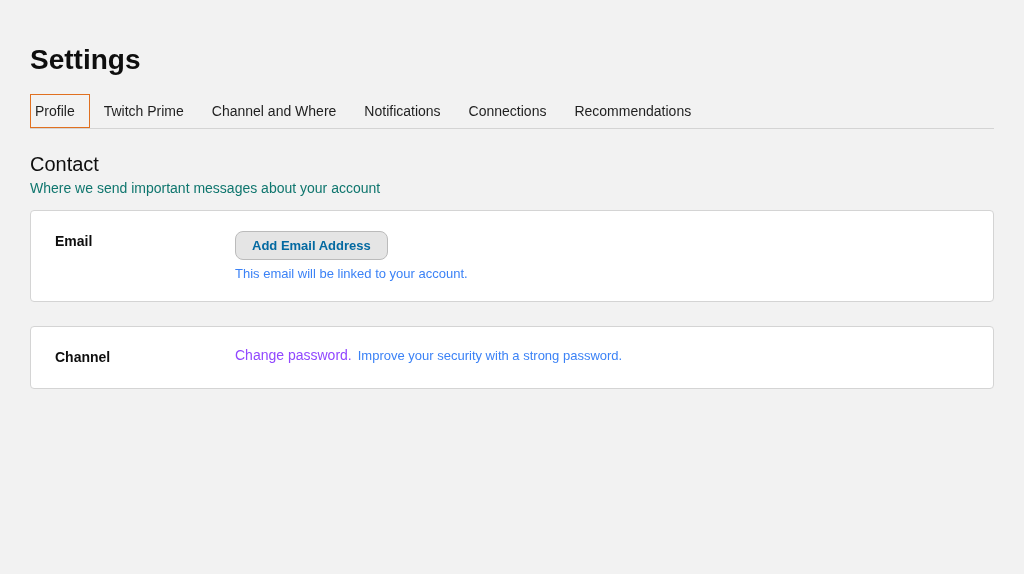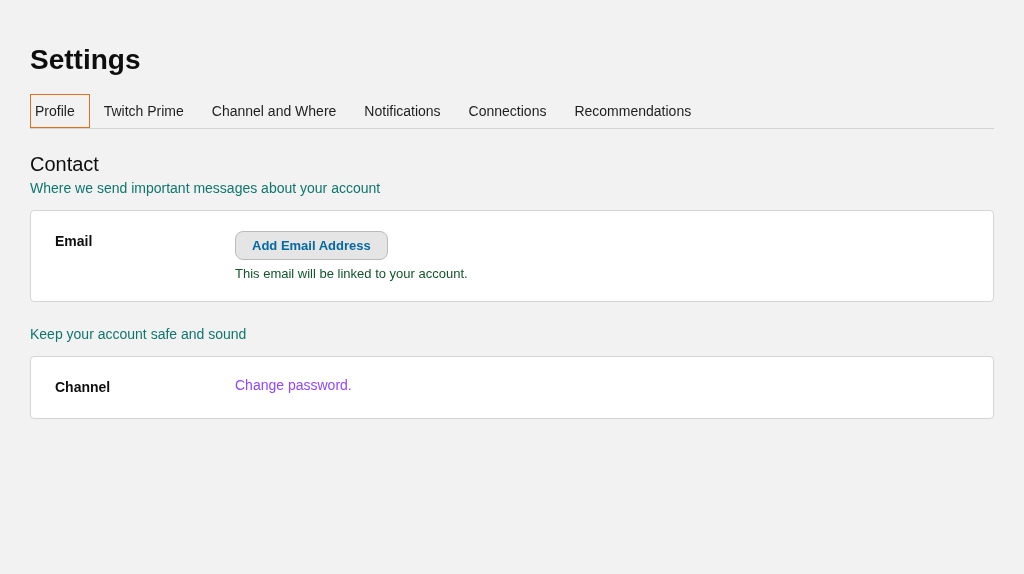--- a/index.html
+++ b/index.html
@@ -107,21 +107,21 @@
       border: 1px solid #bbb;
       border-radius: 8px;
       font-size: 13px;
       font-weight: 600;
       cursor: pointer;
       color: #0369a1;
       width: fit-content;
     }
     .helper-text {
       font-size: 13px;
-      color: #14532d;
+      color: #3b82f6;
     }
     .toggle-switch {
       position: relative;
       width: 40px;
       height: 22px;
       display: inline-block;
       cursor: pointer;
     }
     .toggle-track {
       width: 40px;
@@ -185,25 +185,25 @@
         <div class="card-row-content">
           <button class="add-email-btn">Add Email Address</button>
           <span class="helper-text">This email will be linked to your account.</span>
         </div>
       </div>
 
     </div>
   </div>
 
   <div>
-    <p class="section-subtitle">Keep your account safe and sound</p>
     <div class="card">
       <div class="card-row">
         <div class="card-row-label">Channel</div>
         <div class="card-row-content">
           <div class="password-content">
             <a class="change-password-link">Change password.</a>
+            <span class="helper-text"> Improve your security with a strong password.</span>
           </div>
         </div>
       </div>
     </div>
   </div>
 </div>
 
 </body></html>

